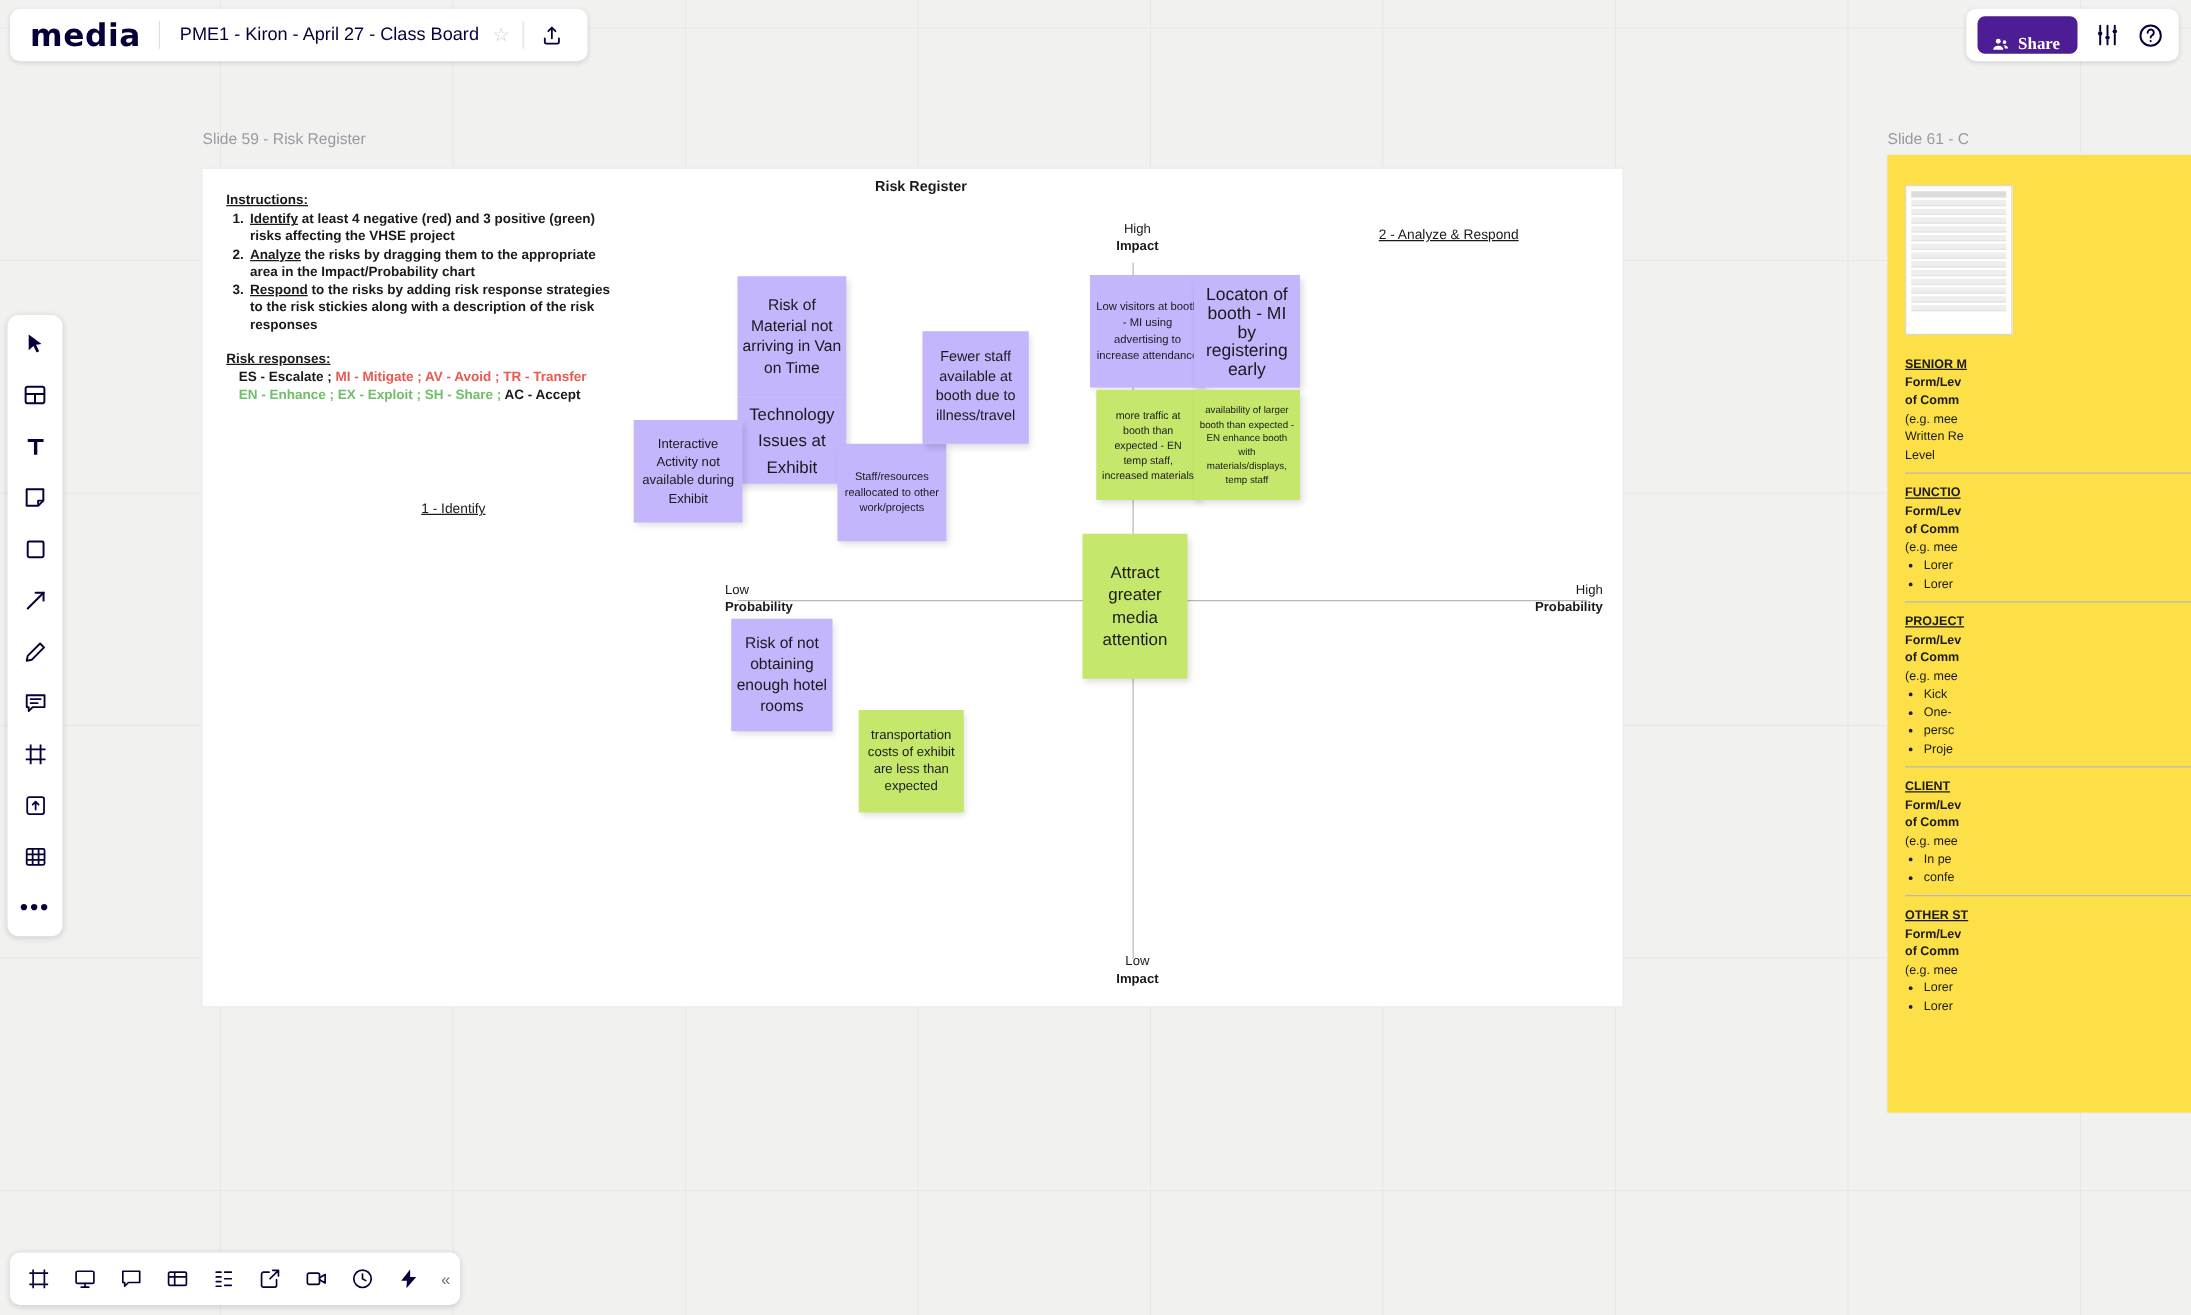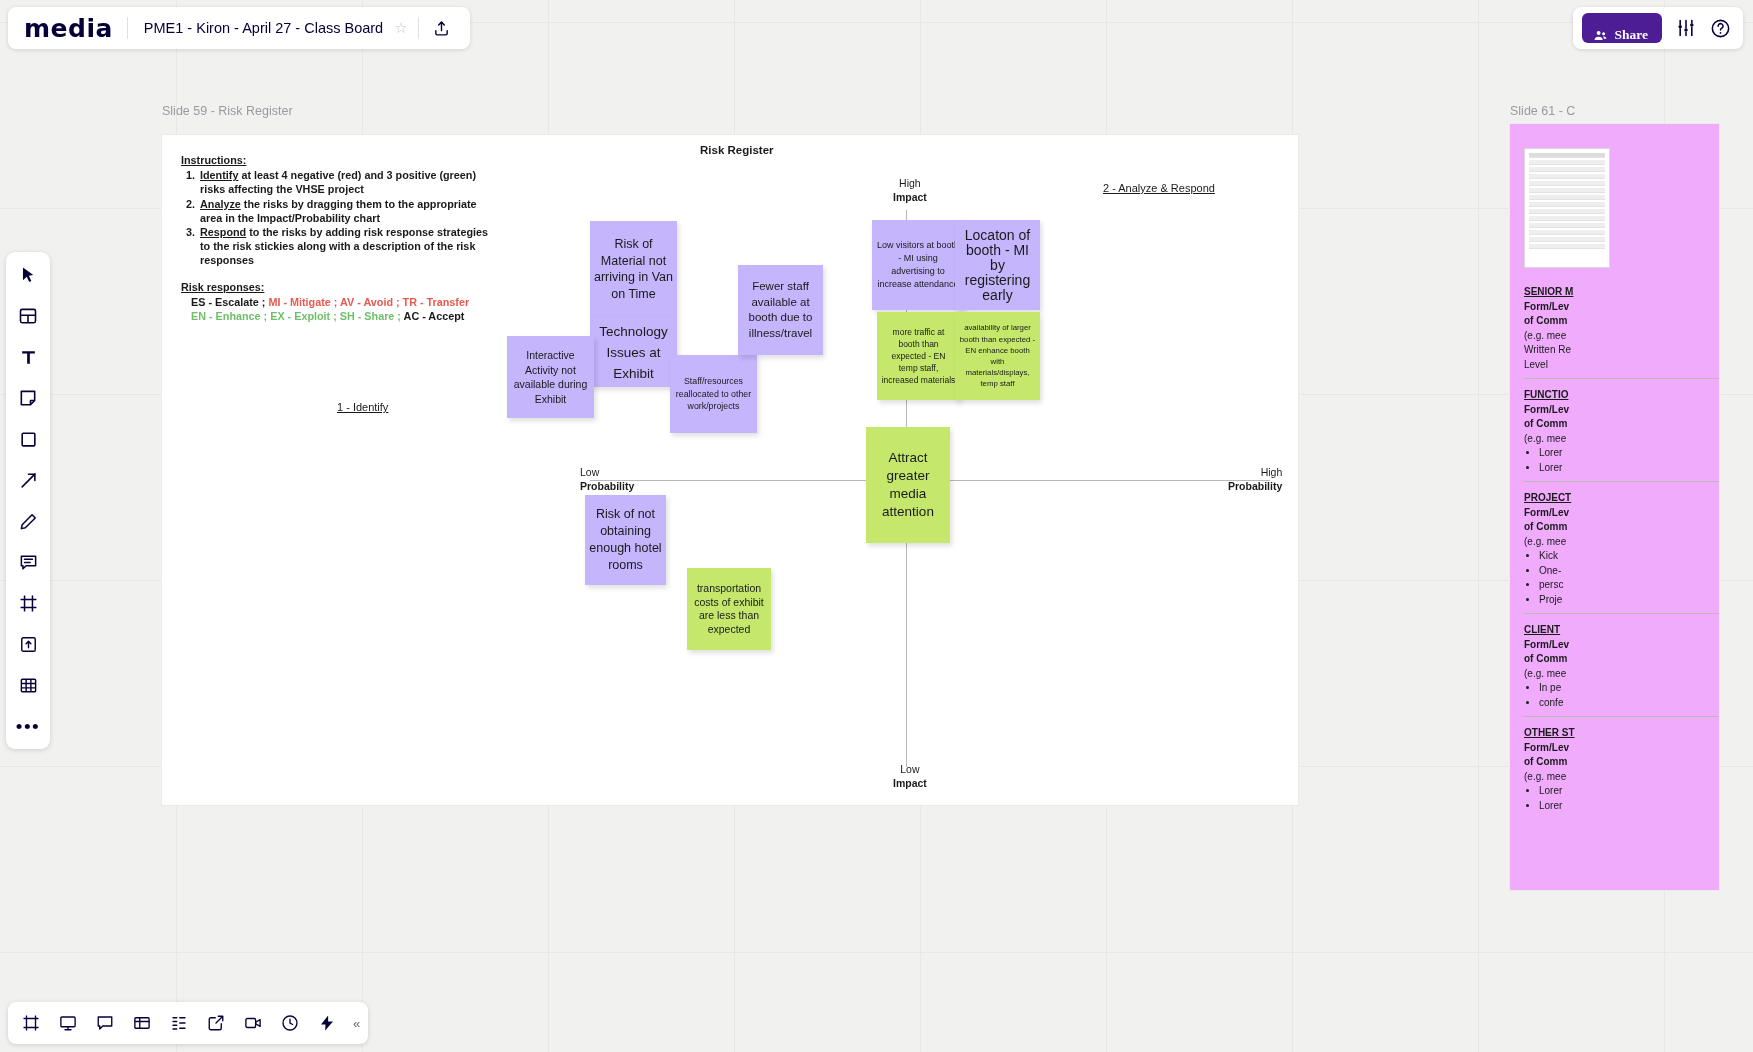--- a/index.html
+++ b/index.html
@@ -86,22 +86,22 @@
 
   
   .frame-label {
     position: absolute; font-size: 12.5px; color: #9a9aa3; white-space: nowrap;
   }
   .frame-main {
     position: absolute; left: 162px; top: 135px; width: 1136px; height: 670px;
     background: #fff; box-shadow: 0 0 0 1px #ebebeb;
   }
   .frame-right {
-    position: absolute; left: 1510px; top: 124px; width: 209px; height: 766px;
-    background: #f0abfc; box-shadow: 0 0 0 1px #ebebeb; overflow: hidden;
+    position: absolute; left: 1510px; top: 124px; width: 243px; height: 766px;
+    background: #fde047; box-shadow: 0 0 0 1px #ebebeb; overflow: hidden;
   }
 
   
   .instructions {
     position: absolute; left: 181px; top: 153px; width: 320px;
     font-size: 10.8px; line-height: 14.2px; color: #1a1a1a; font-weight: 700;
   }
   .instructions .hd { text-decoration: underline; display: block; margin-bottom: 1px; }
   .instructions ol { margin: 0 0 0 17px; padding: 0; }
   .instructions li { margin-bottom: 0px; padding-left: 2px; }

